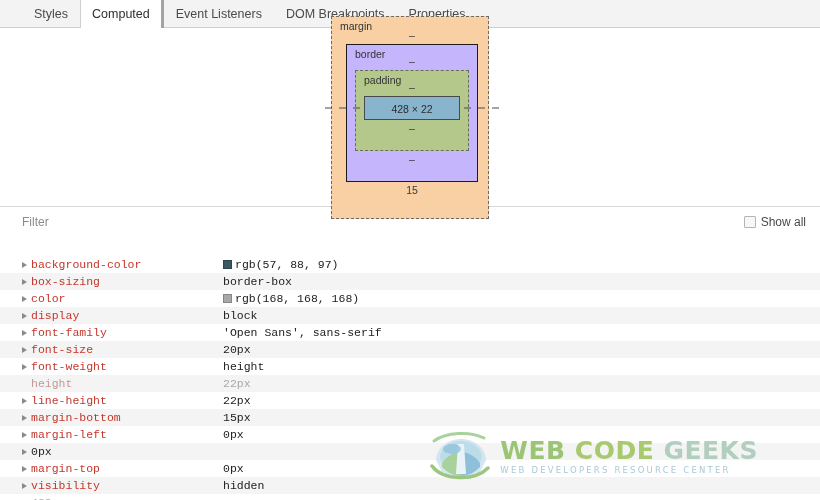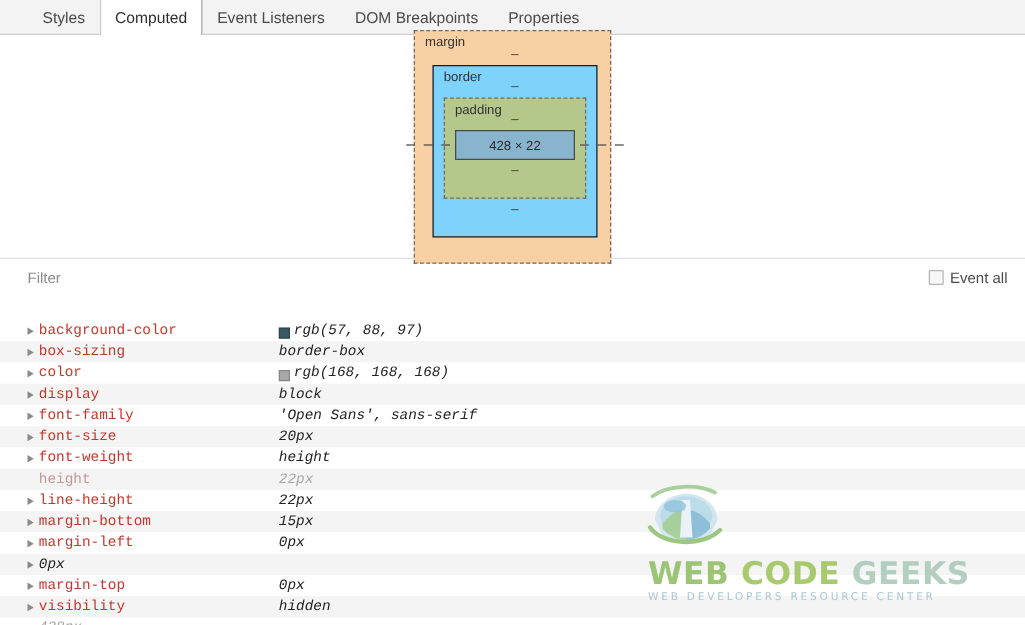--- a/index.html
+++ b/index.html
@@ -35,21 +35,21 @@
     color: #4a4a4a;
     border-left: 1px solid transparent;
     border-right: 1px solid transparent;
     background: transparent;
     cursor: default;
     white-space: nowrap;
   }
   .tab.active {
     background: #ffffff;
     border-left: 1px solid #cfcfcf;
-    border-right: 1px solid #a3a3a3;
+    border-right: 3px solid #a3a3a3;
     color: #2f2f2f;
     margin-bottom: -1px;
     padding-bottom: 1px;
   }
 
   
   #boxmodel-area {
     height: 178px;
     background: #ffffff;
     display: flex;
@@ -187,43 +187,42 @@
     width: 192px;
     flex: 0 0 auto;
     white-space: nowrap;
     overflow: hidden;
   }
   .prop-row.inherited .pname { color: #c09a97; }
   .pval {
     color: #222222;
     white-space: nowrap;
     display: flex;
-    align-items: flex-end;
-    font-style: italic;
+    align-items: center;
   }
   .prop-row.inherited .pval { color: #a8a8a8; }
   .swatch {
     width: 9px;
     height: 9px;
     display: inline-block;
     margin-right: 3px;
     border: 1px solid rgba(0,0,0,0.2);
     flex: 0 0 auto;
   }
 
   
   #watermark {
     position: absolute;
-    right: 44px;
+    right: 62px;
     bottom: 18px;
     display: flex;
+    align-items: center;
     gap: 8px;
     opacity: 0.88;
     pointer-events: none;
-    flex-direction: column;
   }
   #wm-text { line-height: 1; }
   #wm-title {
     font-family: "DejaVu Sans", sans-serif;
     font-size: 25px;
     font-weight: bold;
     letter-spacing: 0.5px;
     white-space: nowrap;
   }
   #wm-title .g1 { color: #8fbf63; }
@@ -247,21 +246,21 @@
     <div class="tab">Event Listeners</div>
     <div class="tab">DOM Breakpoints</div>
     <div class="tab">Properties</div>
   </div>
 
 <div id="boxmodel-area">
   <div id="boxmodel" style="background: rgb(249, 207, 164);">
     <span class="bm-label">margin</span>
     <div class="bm-row-top">–</div>
 
-    <div id="bm-border" style="background: #7dd3fc;">
+    <div id="bm-border" style="background: #c4b5fd;">
       <span class="bm-label">border</span>
       <div class="bm-row-top">–</div>
 
       <div id="bm-padding" style="background: rgb(180, 200, 139);">
         <span class="bm-label">padding</span>
         <div class="bm-row-top">–</div>
 
         <div id="bm-content" style="background: rgb(136, 180, 206);">
           <span>428 × 22</span>
           <span class="side-dash l"></span>
@@ -271,28 +270,29 @@
           <span class="side-dash l3"></span>
           <span class="side-dash r3"></span>
         </div>
 
         <div class="bm-row-bottom">–</div>
       </div>
 
       <div class="bm-row-bottom">–</div>
     </div>
 
+    <div class="bm-row-bottom">15</div>
   </div>
 </div>
 
 <div id="filterbar">
   <input id="filter-input" type="text" placeholder="Filter" style="">
   <label id="showall-wrap">
     <span id="showall-box"></span>
-    <span>Event all</span>
+    <span>Show all</span>
   </label>
 </div>
 
 <div id="proplist">
     <div class="prop-row">
       <span class="tri"></span>
       <span class="pname">background-color</span>
       <span class="pval">
         <span class="swatch" style="background: rgb(57, 88, 97);"></span>
         <span>rgb(57, 88, 97)</span>

